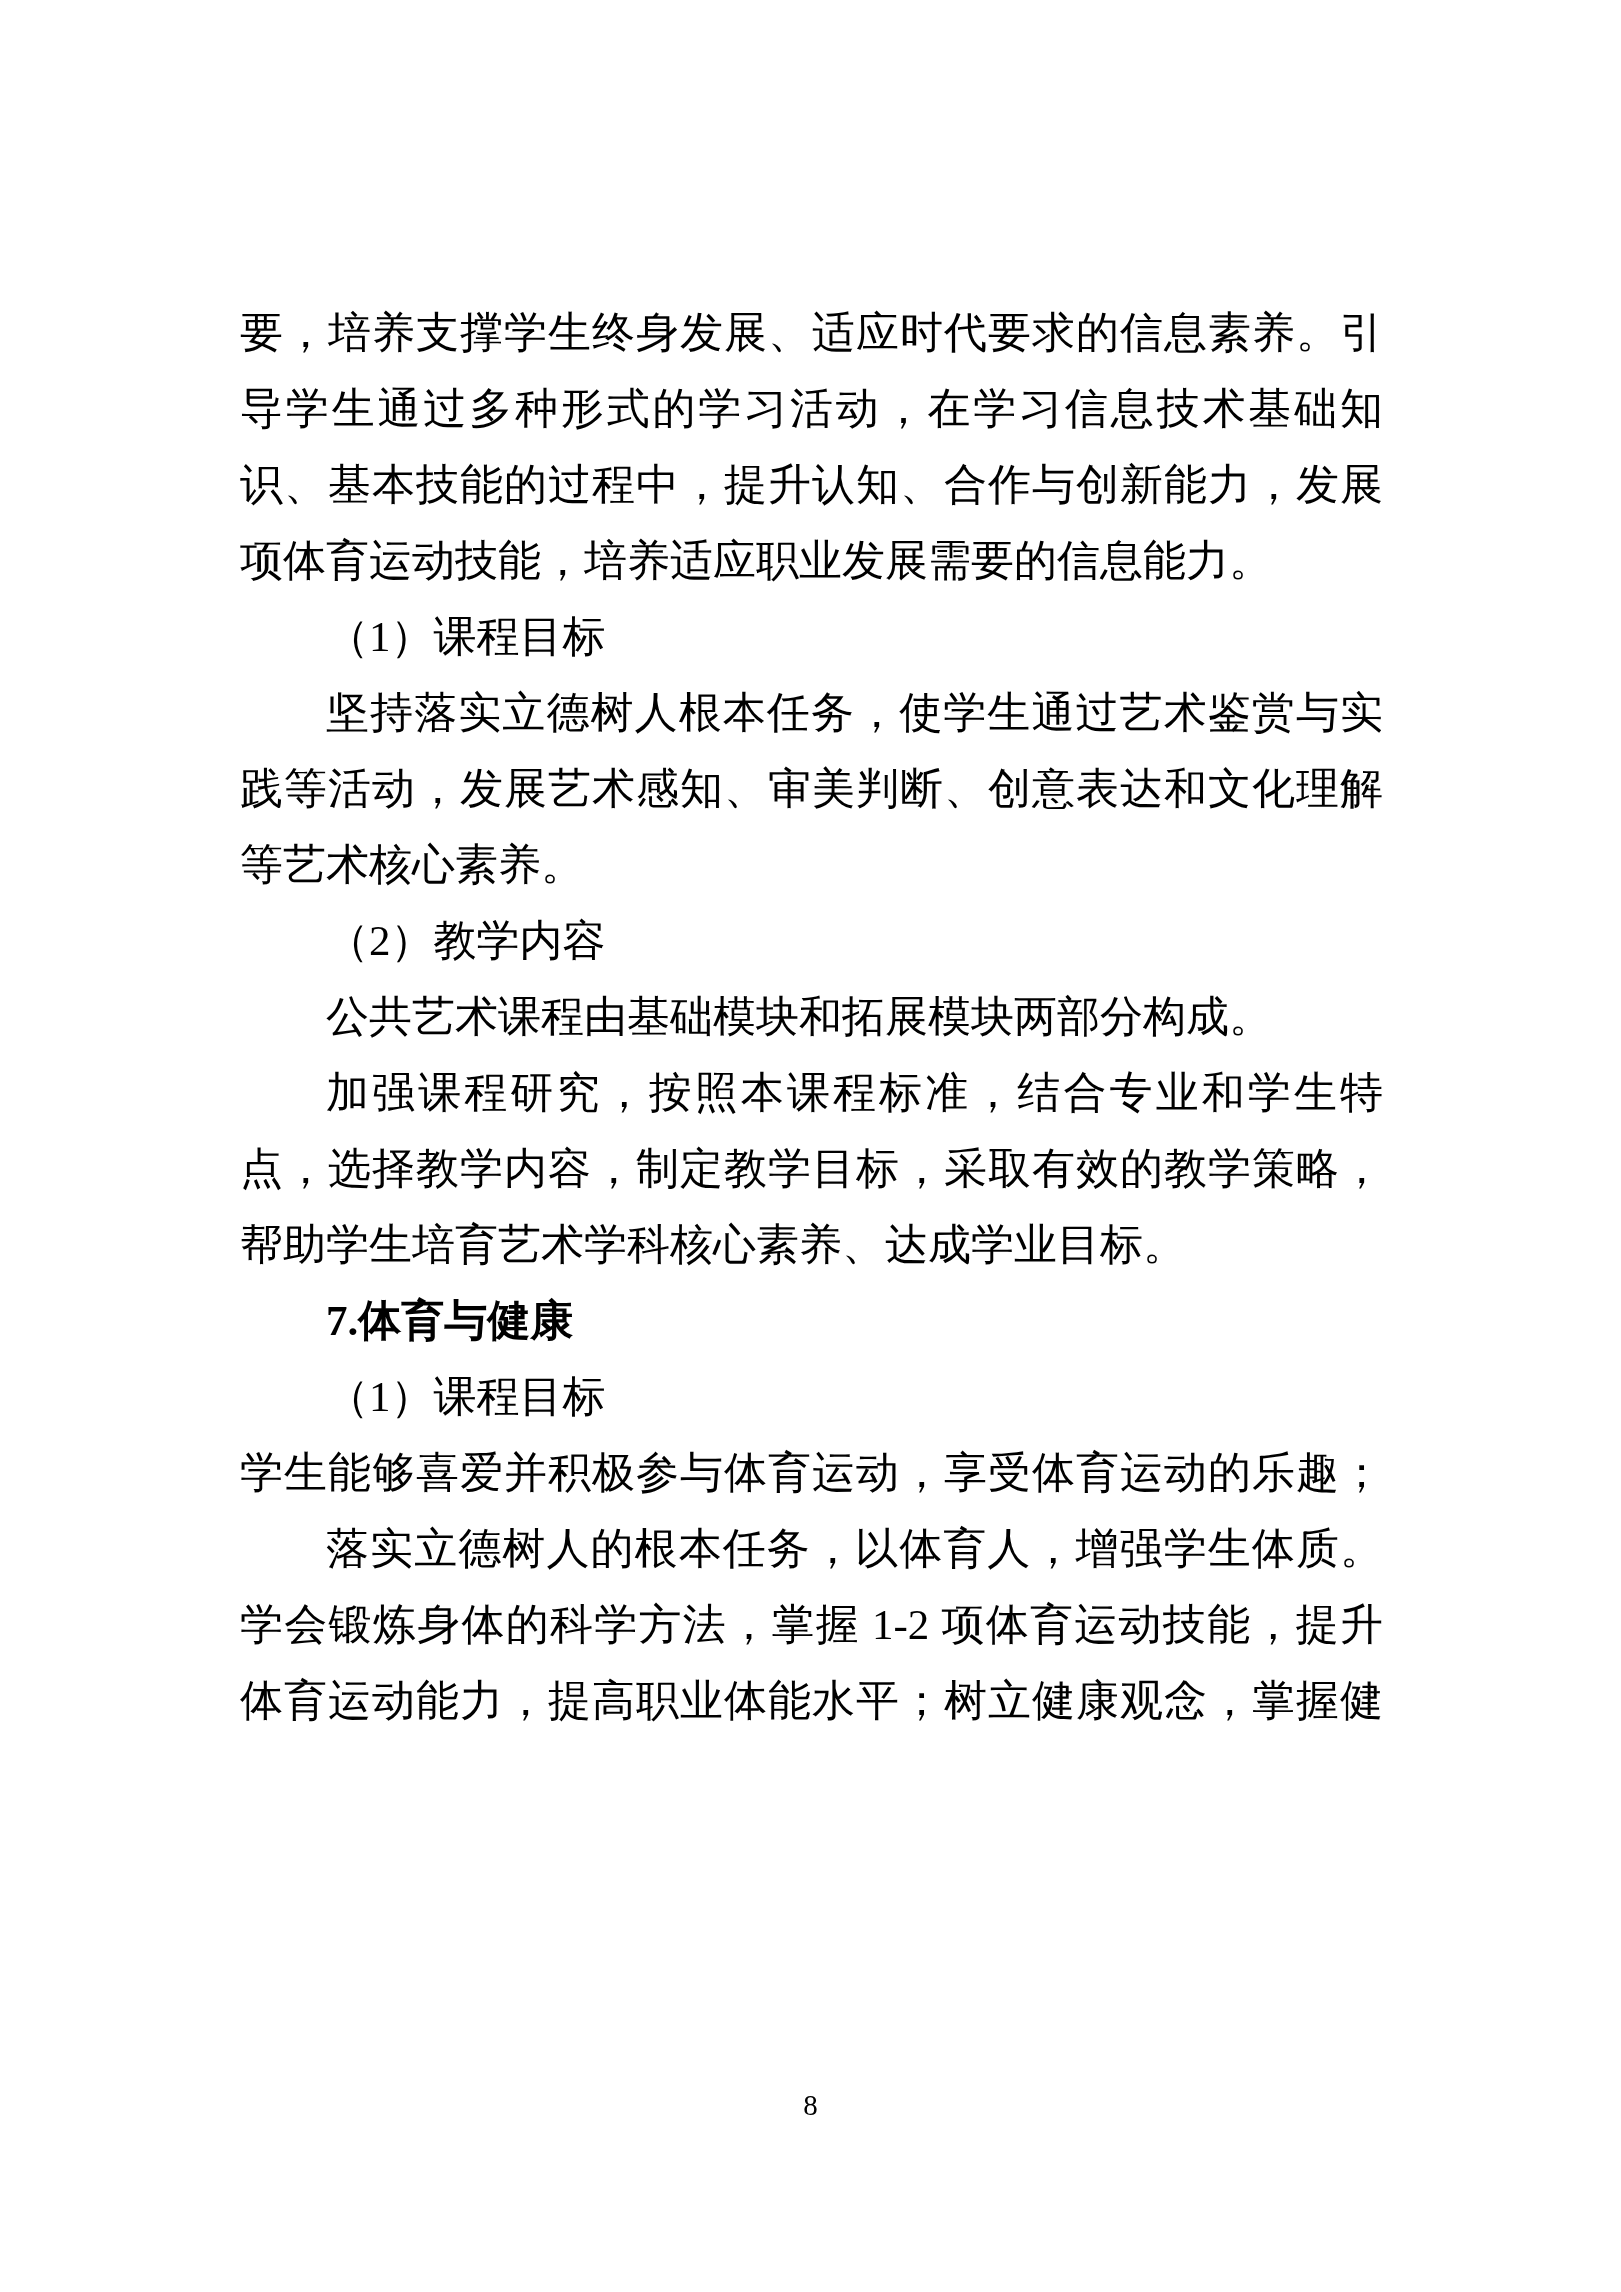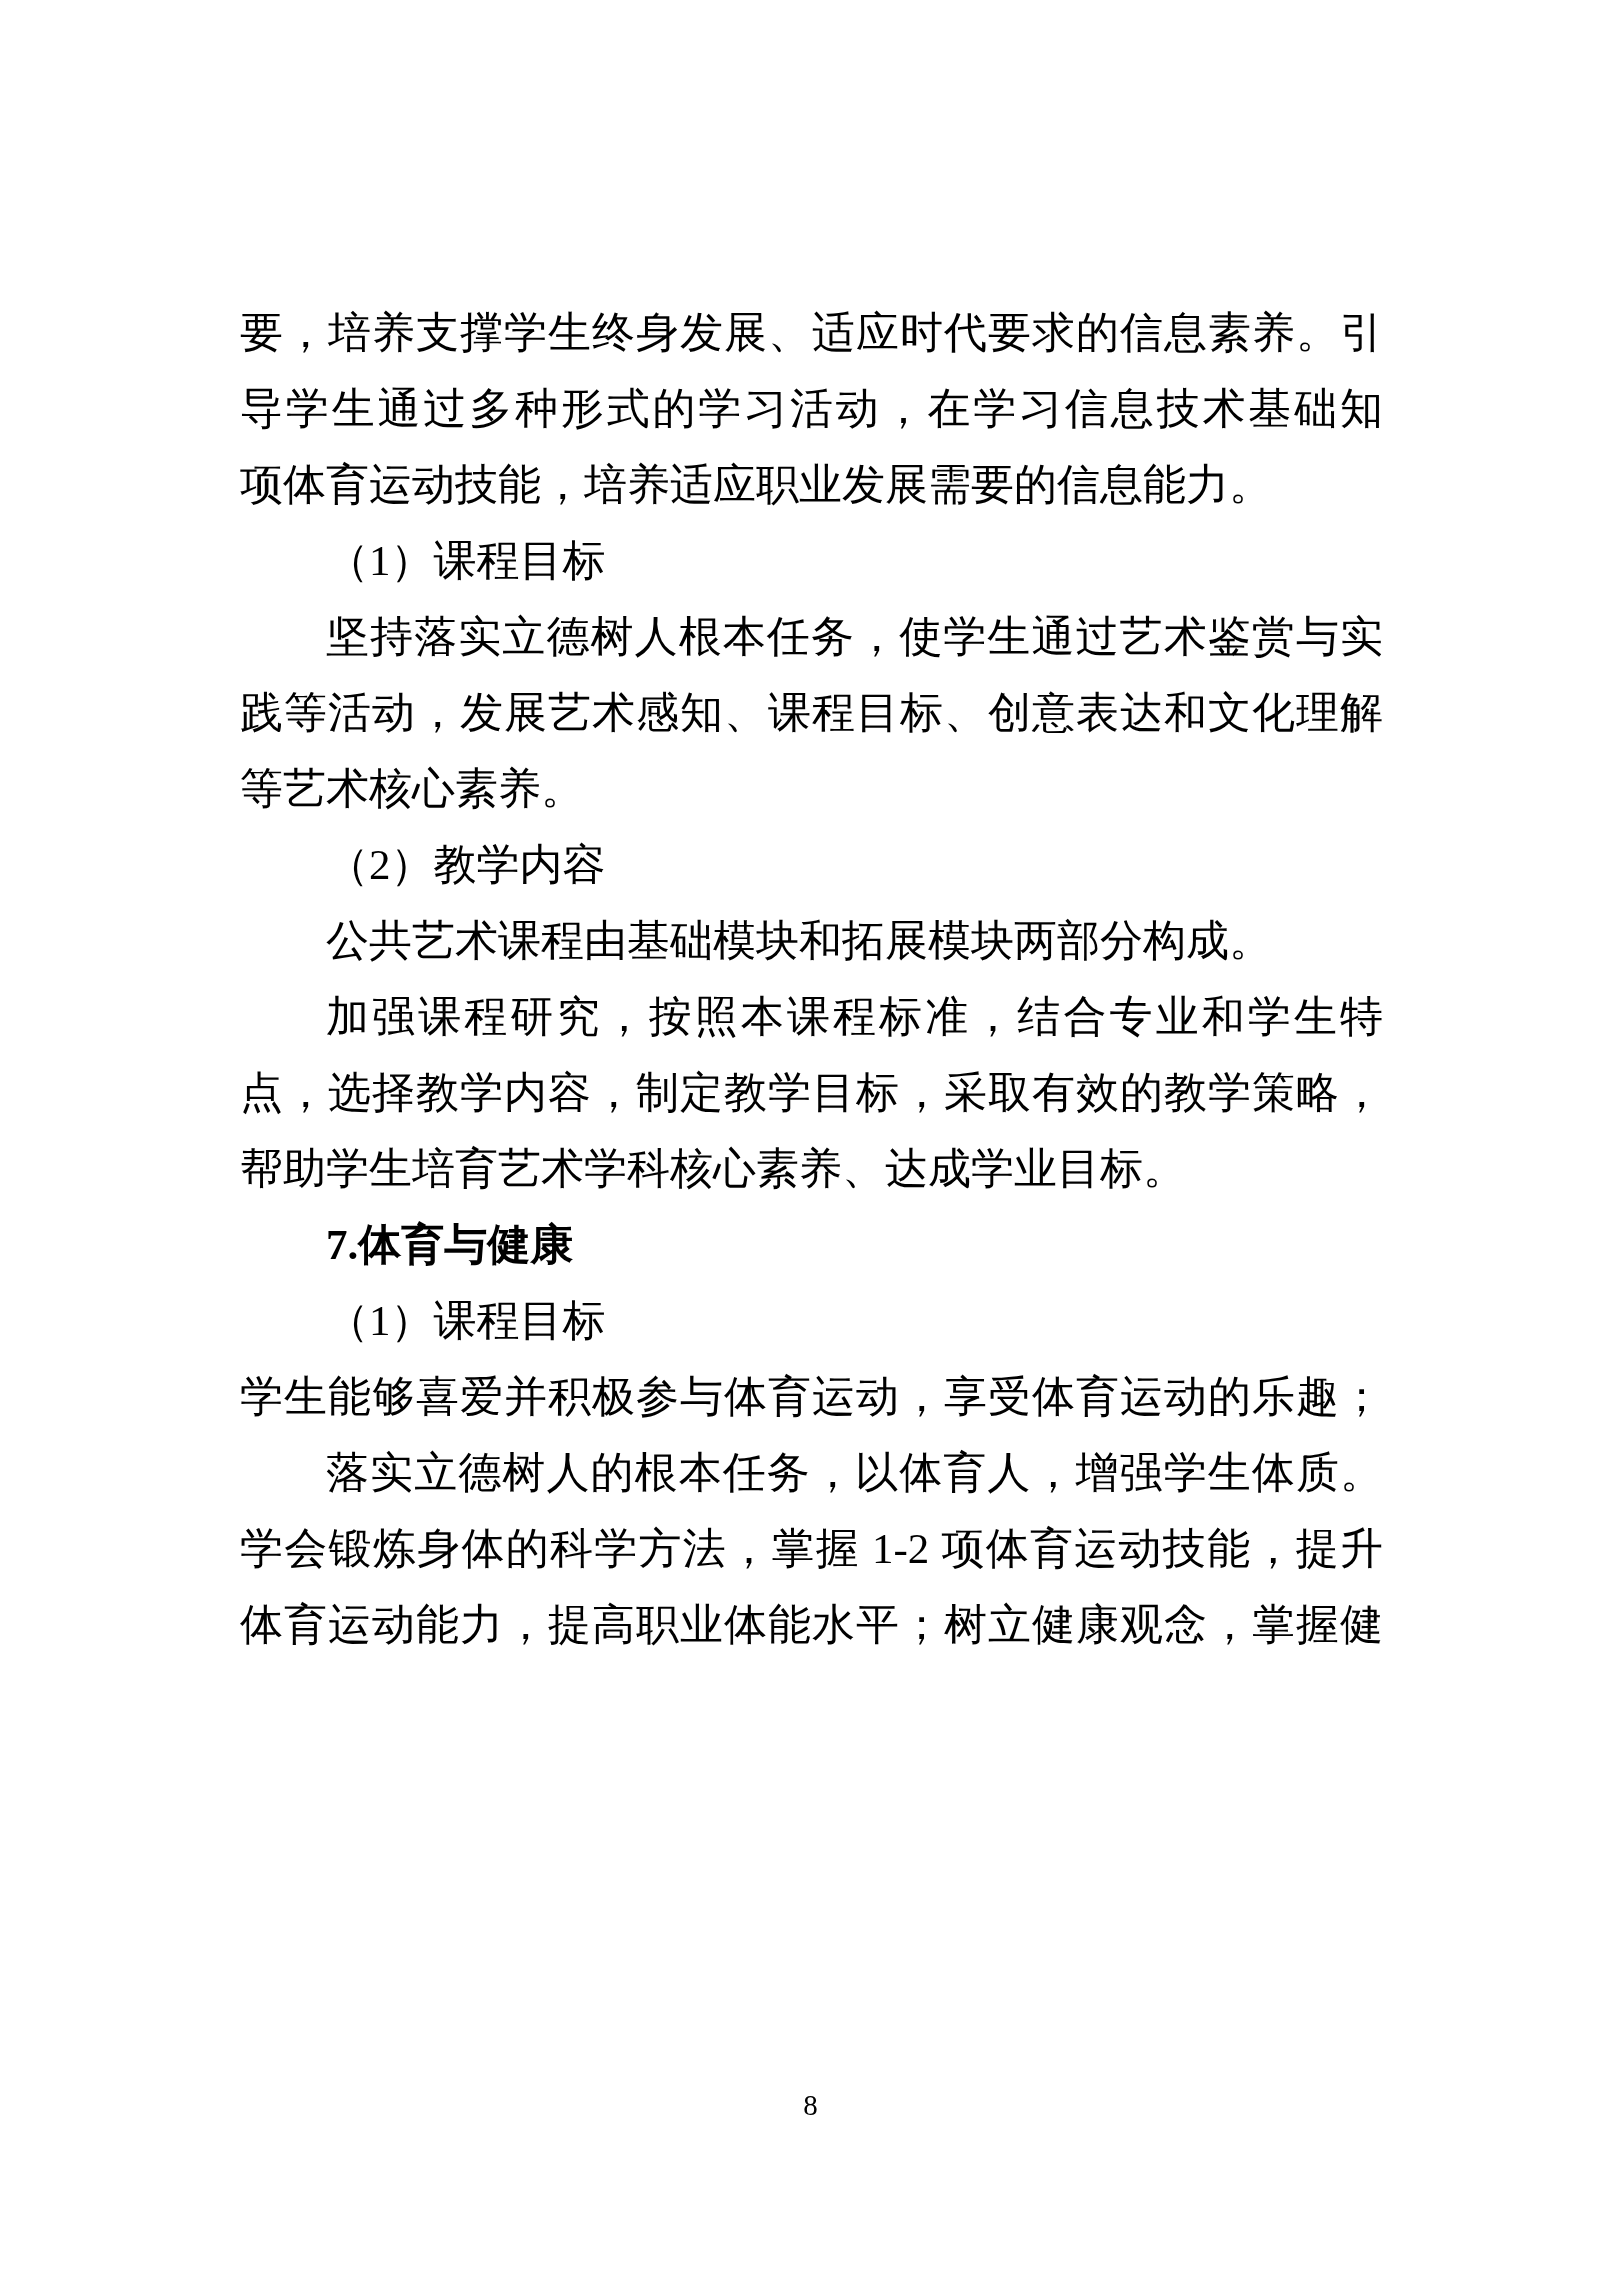--- a/index.html
+++ b/index.html
@@ -55,24 +55,25 @@
   }
 </style>
 </head>
 <body>
 
 <div class="page">
 
   <div class="text-block">
     <div class="line justify">要，培养支撑学生终身发展、适应时代要求的信息素养。引</div>
     <div class="line justify">导学生通过多种形式的学习活动，在学习信息技术基础知</div>
+    <div class="line justify">识、基本技能的过程中，提升认知、合作与创新能力，发展</div>
     <div class="line">项体育运动技能，培养适应职业发展需要的信息能力。</div>
     <div class="line indent">（1）课程目标</div>
     <div class="line justify indent">坚持落实立德树人根本任务，使学生通过艺术鉴赏与实</div>
-    <div class="line justify">践等活动，发展艺术感知、课程目标、创意表达和文化理解</div>
+    <div class="line justify">践等活动，发展艺术感知、审美判断、创意表达和文化理解</div>
     <div class="line">等艺术核心素养。</div>
     <div class="line indent">（2）教学内容</div>
     <div class="line indent">公共艺术课程由基础模块和拓展模块两部分构成。</div>
     <div class="line justify indent">加强课程研究，按照本课程标准，结合专业和学生特</div>
     <div class="line justify">点，选择教学内容，制定教学目标，采取有效的教学策略，</div>
     <div class="line">帮助学生培育艺术学科核心素养、达成学业目标。</div>
     <div class="line heading indent">7.体育与健康</div>
     <div class="line indent">（1）课程目标</div>
     <div class="line justify">学生能够喜爱并积极参与体育运动，享受体育运动的乐趣；</div>
     <div class="line justify indent">落实立德树人的根本任务，以体育人，增强学生体质。</div>

